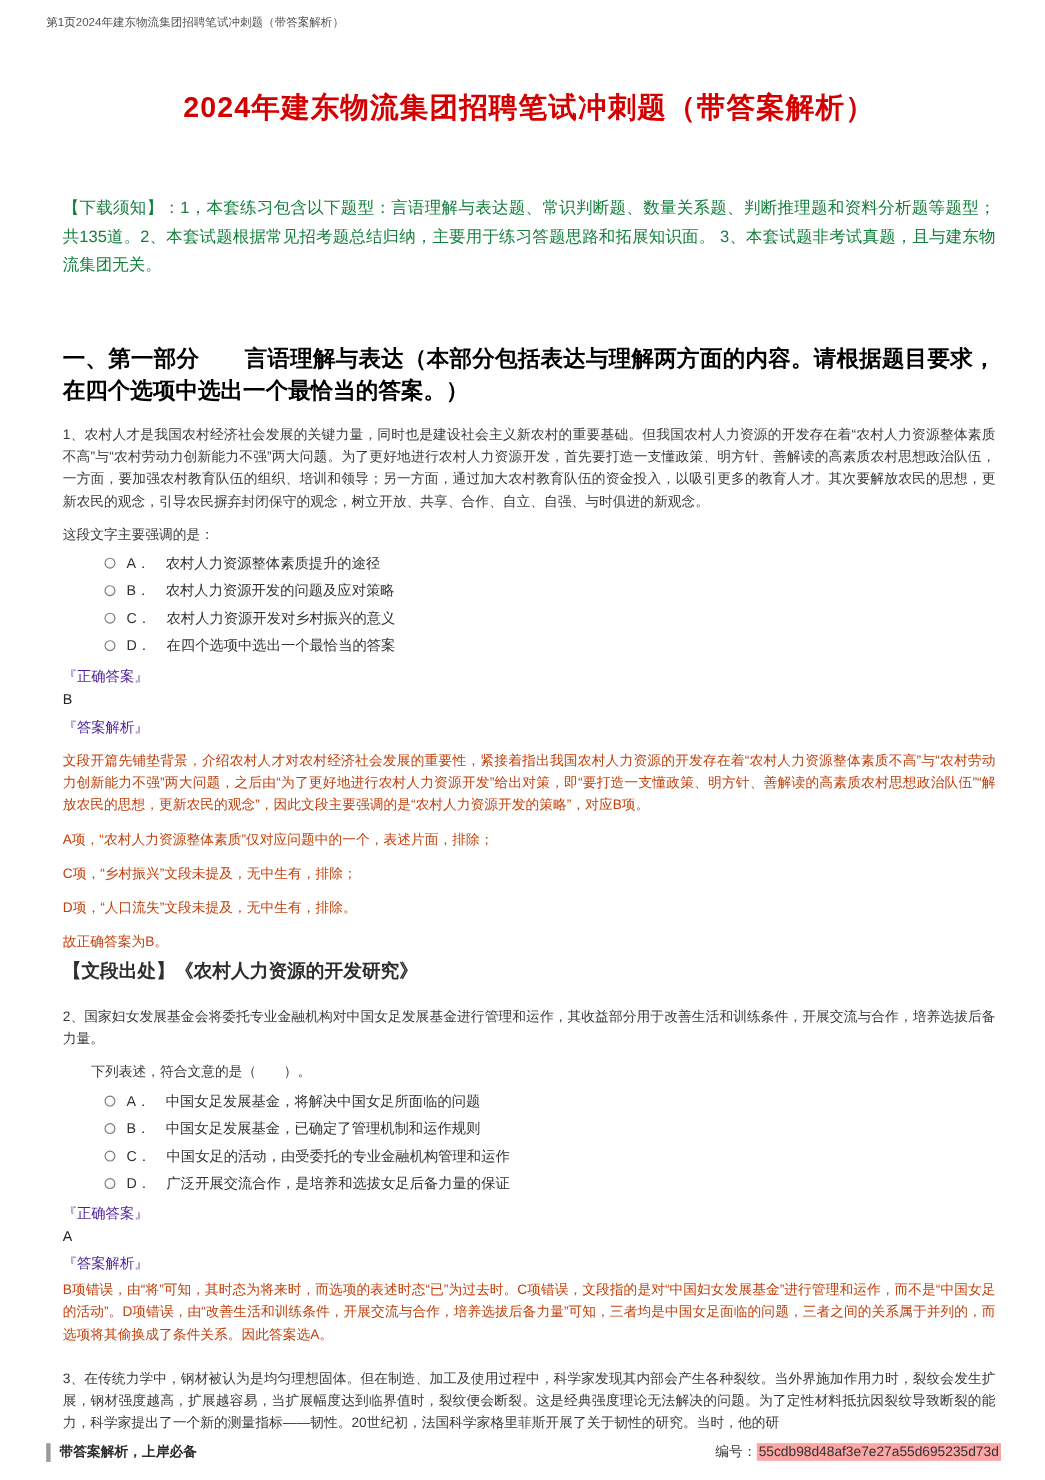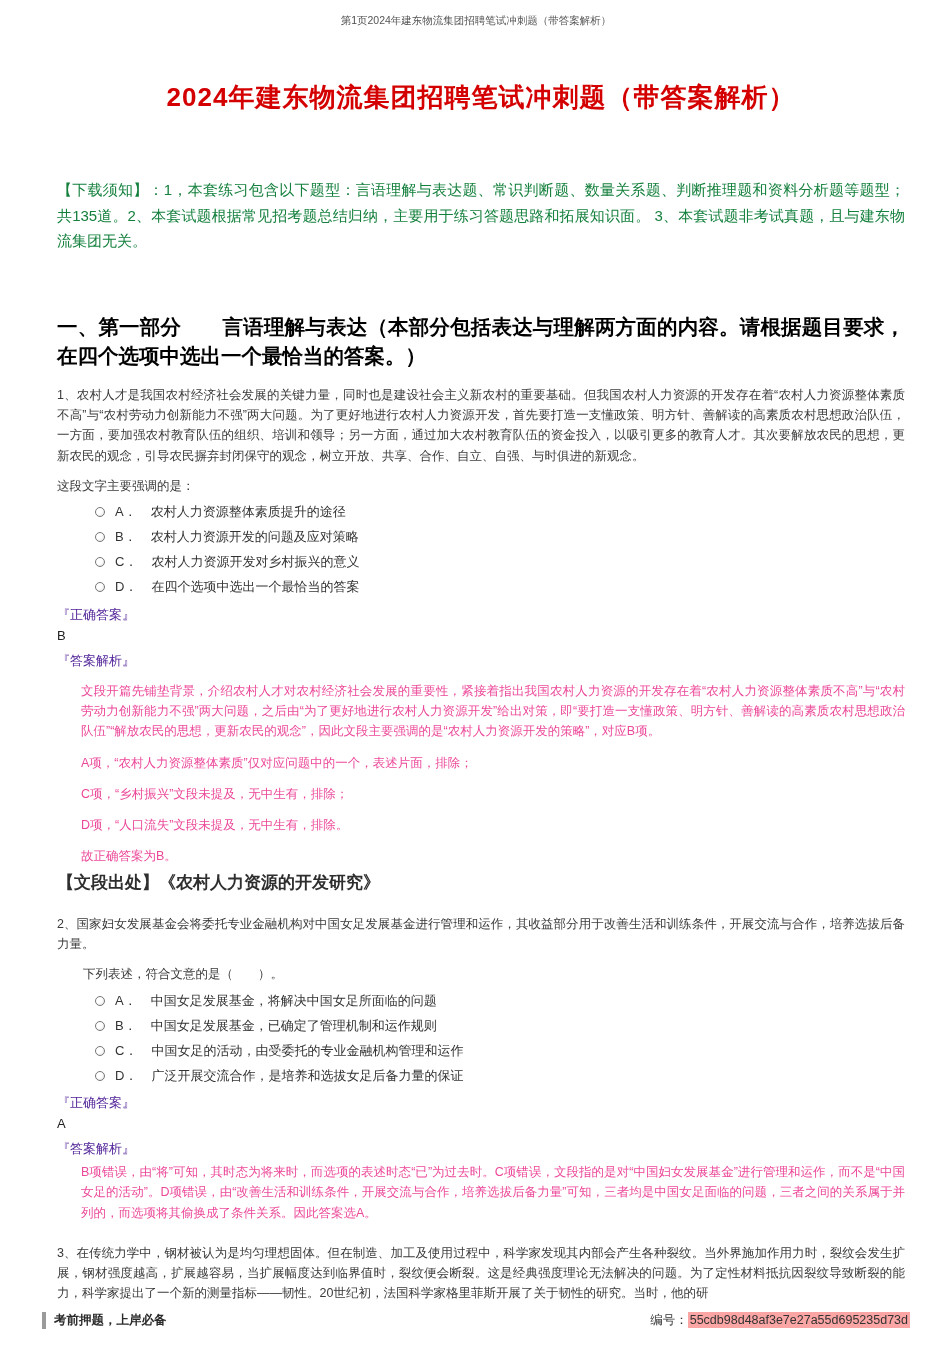--- a/index.html
+++ b/index.html
@@ -9,21 +9,21 @@
     width:950px; height:1345px;
     margin:0 auto;
     background:#ffffff;
     overflow:hidden;
     font-family:"Liberation Sans","DejaVu Sans",sans-serif;
     color:#333;
   }
   
   .hdr {
     position:absolute; top:14px; left:42px; right:40px;
-    display:flex; justify-content:center;
+    display:flex; justify-content:flex-start;
     font-size:10.5px; color:#4a4a4a;
   }
   .hdr .hr { color:#555; }
   
   .content { padding:40px 45px 0 57px; }
   .doc-title {
     margin-top:40px;
     text-align:center;
     color:#d40000;
     font-size:26px;
@@ -83,23 +83,22 @@
   }
   .ans-letter {
     margin-top:4px;
     font-size:13px;
     color:#222;
   }
   .analysis {
     margin-top:11px;
     font-size:12.5px;
     line-height:1.62;
-    color:#ec4899;
-    text-align:justify;
-    margin-left:24px;
+    color:#c2410c;
+    text-align:justify;
   }
   .source {
     margin-top:4px;
     font-size:17px;
     font-weight:bold;
     color:#2e2e2e;
   }
   .q-gap { margin-top:20px; }
   
   .ftr {
@@ -205,17 +204,17 @@
     <p class="ans-label">『正确答案』</p>
     <p class="ans-letter">A</p>
     <p class="ans-label">『答案解析』</p>
     <p class="analysis" style="margin-top:4px;">B项错误，由“将”可知，其时态为将来时，而选项的表述时态“已”为过去时。C项错误，文段指的是对“中国妇女发展基金”进行管理和运作，而不是“中国女足的活动”。D项错误，由“改善生活和训练条件，开展交流与合作，培养选拔后备力量”可知，三者均是中国女足面临的问题，三者之间的关系属于并列的，而选项将其偷换成了条件关系。因此答案选A。</p>
 
     <p class="stem q-gap">3、在传统力学中，钢材被认为是均匀理想固体。但在制造、加工及使用过程中，科学家发现其内部会产生各种裂纹。当外界施加作用力时，裂纹会发生扩展，钢材强度越高，扩展越容易，当扩展幅度达到临界值时，裂纹便会断裂。这是经典强度理论无法解决的问题。为了定性材料抵抗因裂纹导致断裂的能力，科学家提出了一个新的测量指标——韧性。20世纪初，法国科学家格里菲斯开展了关于韧性的研究。当时，他的研</p>
 
   </div>
 
   <div class="ftr">
-    <span class="ftr-left">考前押题，上岸必备</span>
+    <span class="ftr-left">带答案解析，上岸必备</span>
     <span class="ftr-right"><span>编号：</span><span class="code-hl">55cdb98d48af3e7e27a55d695235d73d</span></span>
   </div>
 
 </div>
 
 </body></html>

